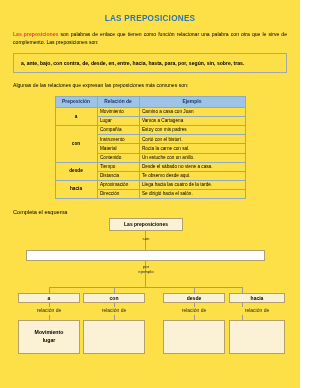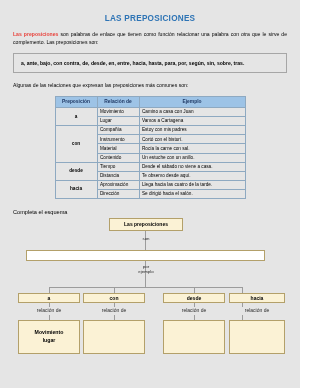--- a/index.html
+++ b/index.html
@@ -13,21 +13,21 @@
     overflow: hidden;
     font-family: "Liberation Sans", sans-serif;
     color: #000000;
   }
   .page {
     position: relative;
     width: 300px;
     height: 388px;
     box-sizing: border-box;
     padding: 10px 13px 0 13px;
-    background: #e5e5e5;
+    background: #fde047;
   }
 
   
   .doc-title {
     text-align: center;
     color: #2e74b5;
     font-weight: bold;
     font-size: 8.2px;
     letter-spacing: 0.25px;
     margin: 4px 0 8px 0;

